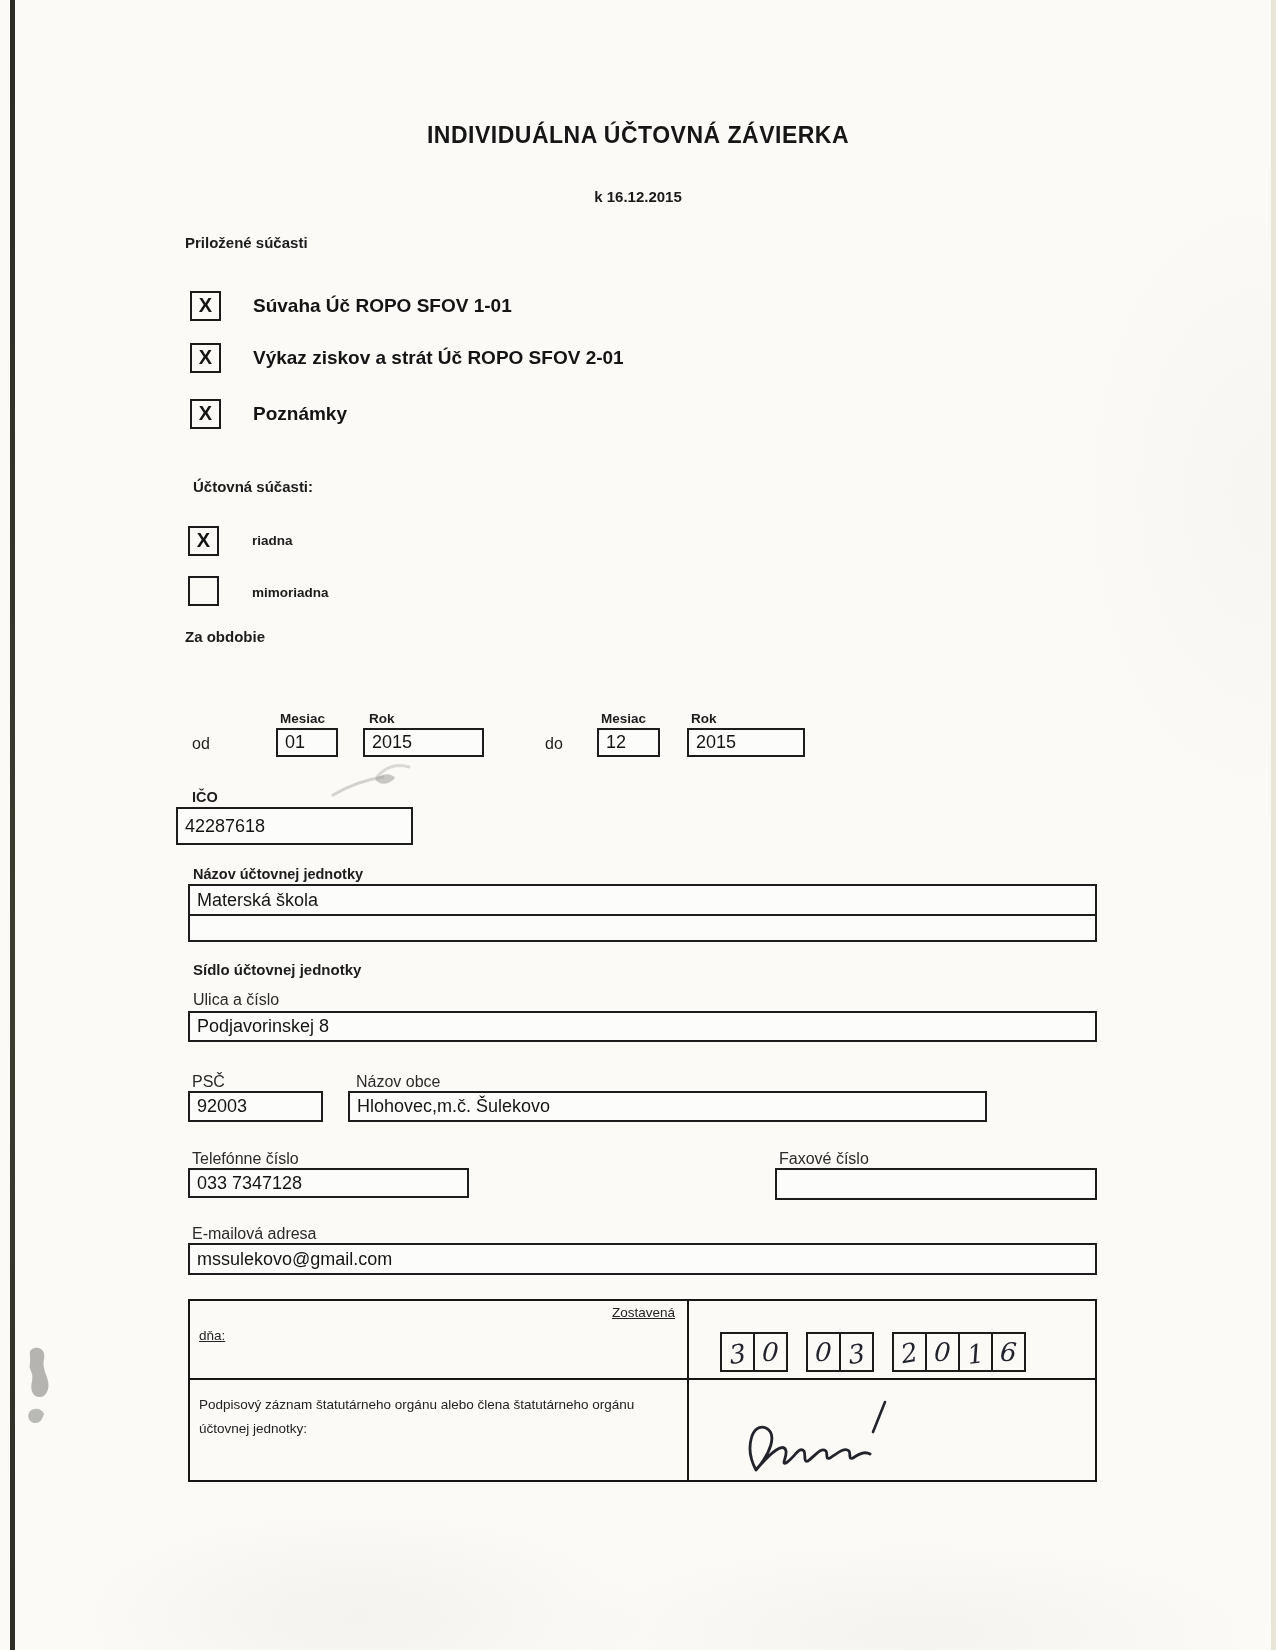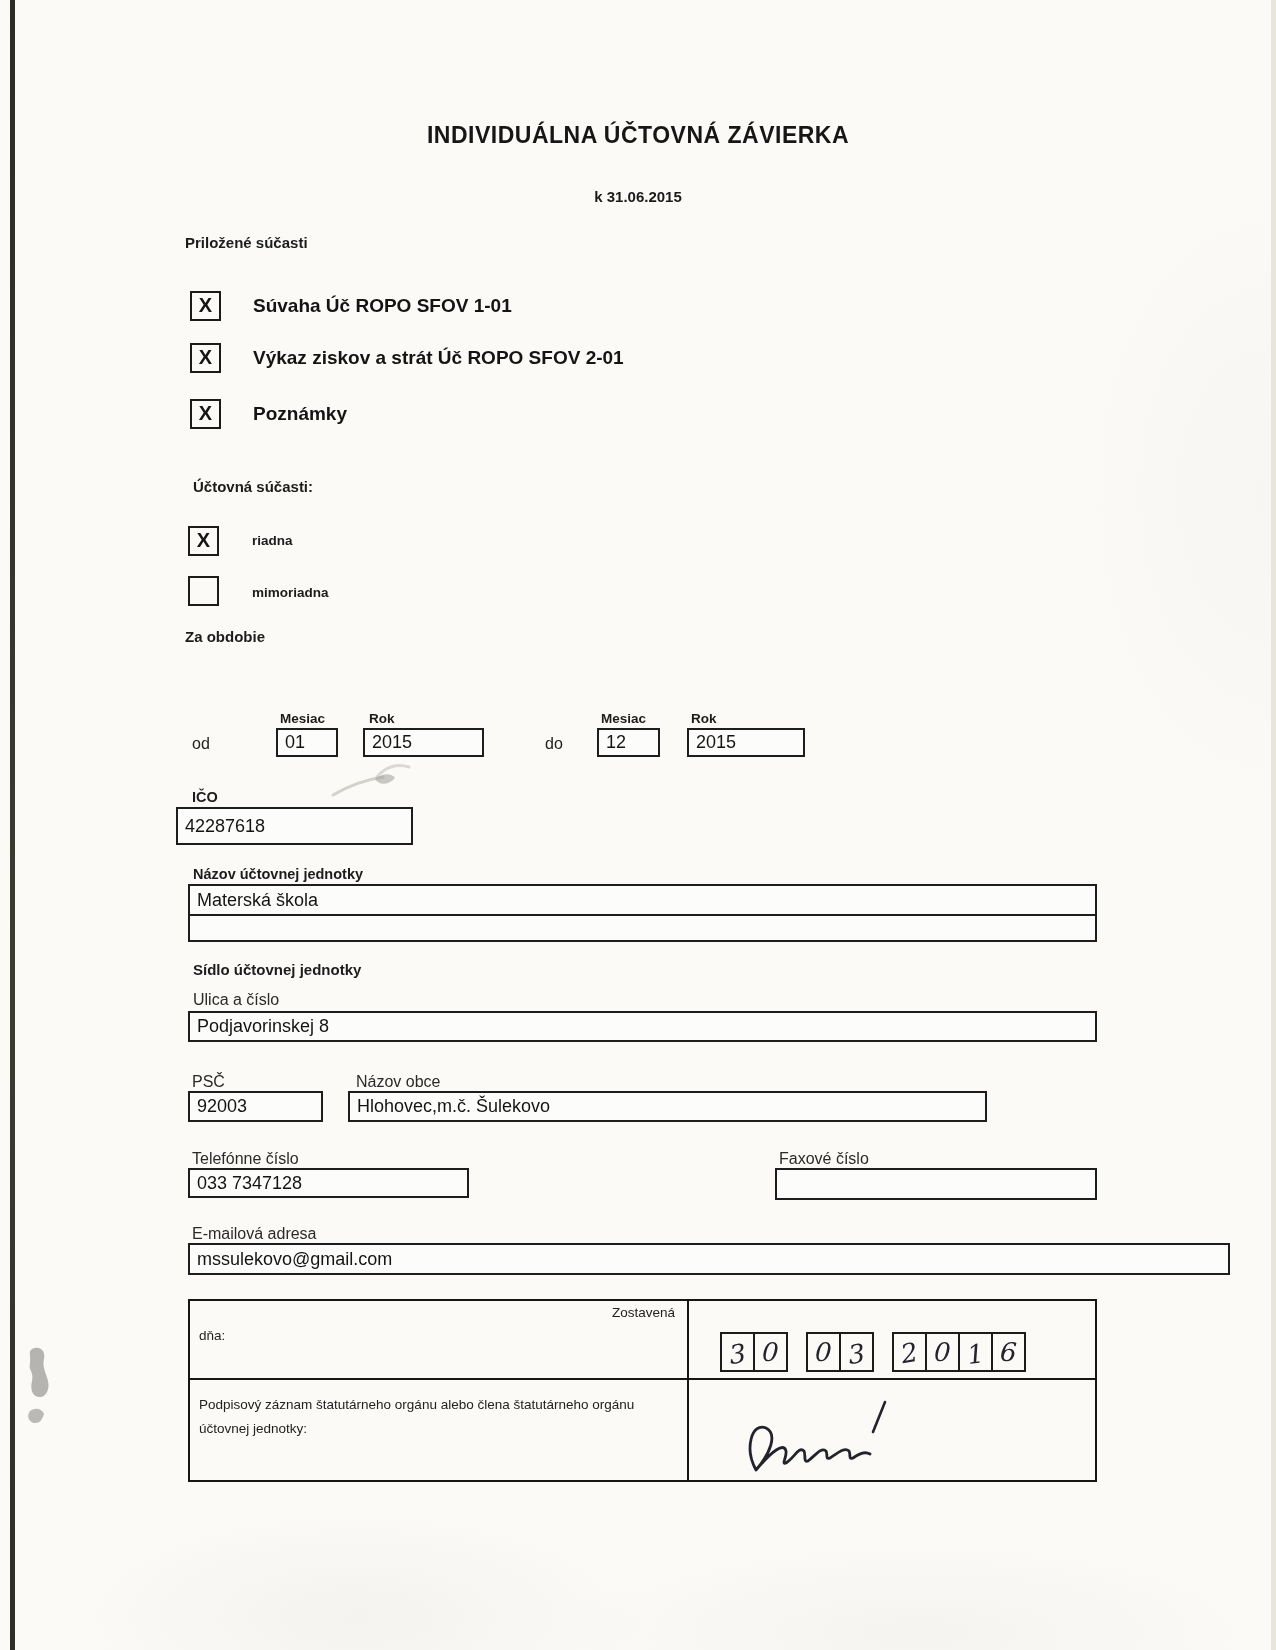--- a/index.html
+++ b/index.html
@@ -39,21 +39,21 @@
   .cb .mark{font-weight:bold;font-size:20px;line-height:1;color:#141414;transform:translateY(-1px);}
   .fbox{border:2px solid #1d1d1d;background:rgba(255,255,255,0.35);
         font-size:18px;color:#141414;display:flex;align-items:center;padding:0 7px;box-sizing:border-box;}
   .fbox.tall2{display:block;padding:0;}
   .fbox.tall2 .row1{height:28px;border-bottom:2px solid #1d1d1d;display:flex;align-items:center;padding:0 7px;}
   .fbox.tall2 .row2{height:26px;}
   
   .ftable{border:2px solid #161616;box-sizing:border-box;}
   .ftable .vdiv{position:absolute;left:497px;top:0;width:2px;height:100%;background:#161616;}
   .ftable .hdiv{position:absolute;left:0;top:77px;width:100%;height:2px;background:#161616;}
-  .ft-txt{font-size:13.5px;color:#222;}
+  .ft-txt{font-size:13.5px;color:#222;text-decoration:underline;}
   
   .dgroup{position:absolute;display:flex;}
   .dcell{width:31px;height:36px;border:2px solid #1b1b1b;margin-left:-2px;
          display:flex;align-items:center;justify-content:center;overflow:visible;}
   .dcell:first-child{margin-left:0;}
   .hw{font-family:"DejaVu Serif",serif;font-style:italic;font-size:26px;color:#23232e;line-height:1;}
   .r1{transform:rotate(-7deg) translateY(2px);}
   .r2{transform:rotate(4deg);}
   .r3{transform:rotate(-10deg) translateY(1px);}
   .sig-label{font-size:13.5px;color:#222;line-height:1.75;}
@@ -61,21 +61,21 @@
 </style>
 </head>
 <body>
 
 <div class="page">
 
   <div class="scan-edge-left"></div>
   <div class="scan-edge-right"></div>
 
   <div class="abs title" style="top:122px;left:0;">INDIVIDUÁLNA ÚČTOVNÁ ZÁVIERKA</div>
-  <div class="abs subtitle" style="top:188px;left:0;">k 31.06.2015</div>
+  <div class="abs subtitle" style="top:188px;left:0;">k 16.12.2015</div>
 
   <div class="abs h-bold" style="left:185px;top:234px;">Priložené súčasti</div>
 
   <div class="abs" style="left:190px;top:291px;">
     <div class="cb">
         <span class="mark">X</span>
       </div>
   </div>
   <div class="abs cbl" style="left:253px;top:295px;">Súvaha Úč ROPO SFOV 1-01</div>
 
@@ -149,21 +149,21 @@
   <div class="abs fbox" style="left:188px;top:1091px;width:135px;height:31px;">92003</div>
   <div class="abs lbl" style="left:356px;top:1073px;">Názov obce</div>
   <div class="abs fbox" style="left:348px;top:1091px;width:639px;height:31px;">Hlohovec,m.č. Šulekovo</div>
 
   <div class="abs lbl" style="left:192px;top:1150px;">Telefónne číslo</div>
   <div class="abs fbox" style="left:188px;top:1168px;width:281px;height:30px;">033 7347128</div>
   <div class="abs lbl" style="left:779px;top:1150px;">Faxové číslo</div>
   <div class="abs fbox" style="left:775px;top:1168px;width:322px;height:32px;"></div>
 
   <div class="abs lbl" style="left:192px;top:1225px;">E-mailová adresa</div>
-  <div class="abs fbox" style="left:188px;top:1243px;width:1042px;height:32px;">mssulekovo@gmail.com</div>
+  <div class="abs fbox" style="left:188px;top:1243px;width:909px;height:32px;">mssulekovo@gmail.com</div>
 
   <div class="abs ftable" style="left:188px;top:1299px;width:909px;height:183px;">
     <div class="vdiv"></div>
     <div class="hdiv"></div>
 
     <div class="abs ft-txt" style="left:0;top:4px;width:485px;text-align:right;">Zostavená</div>
     <div class="abs ft-txt" style="left:9px;top:27px;">dňa:</div>
 
     <div class="dgroup" style="left:530px;top:31px;">
       <div class="dcell">

